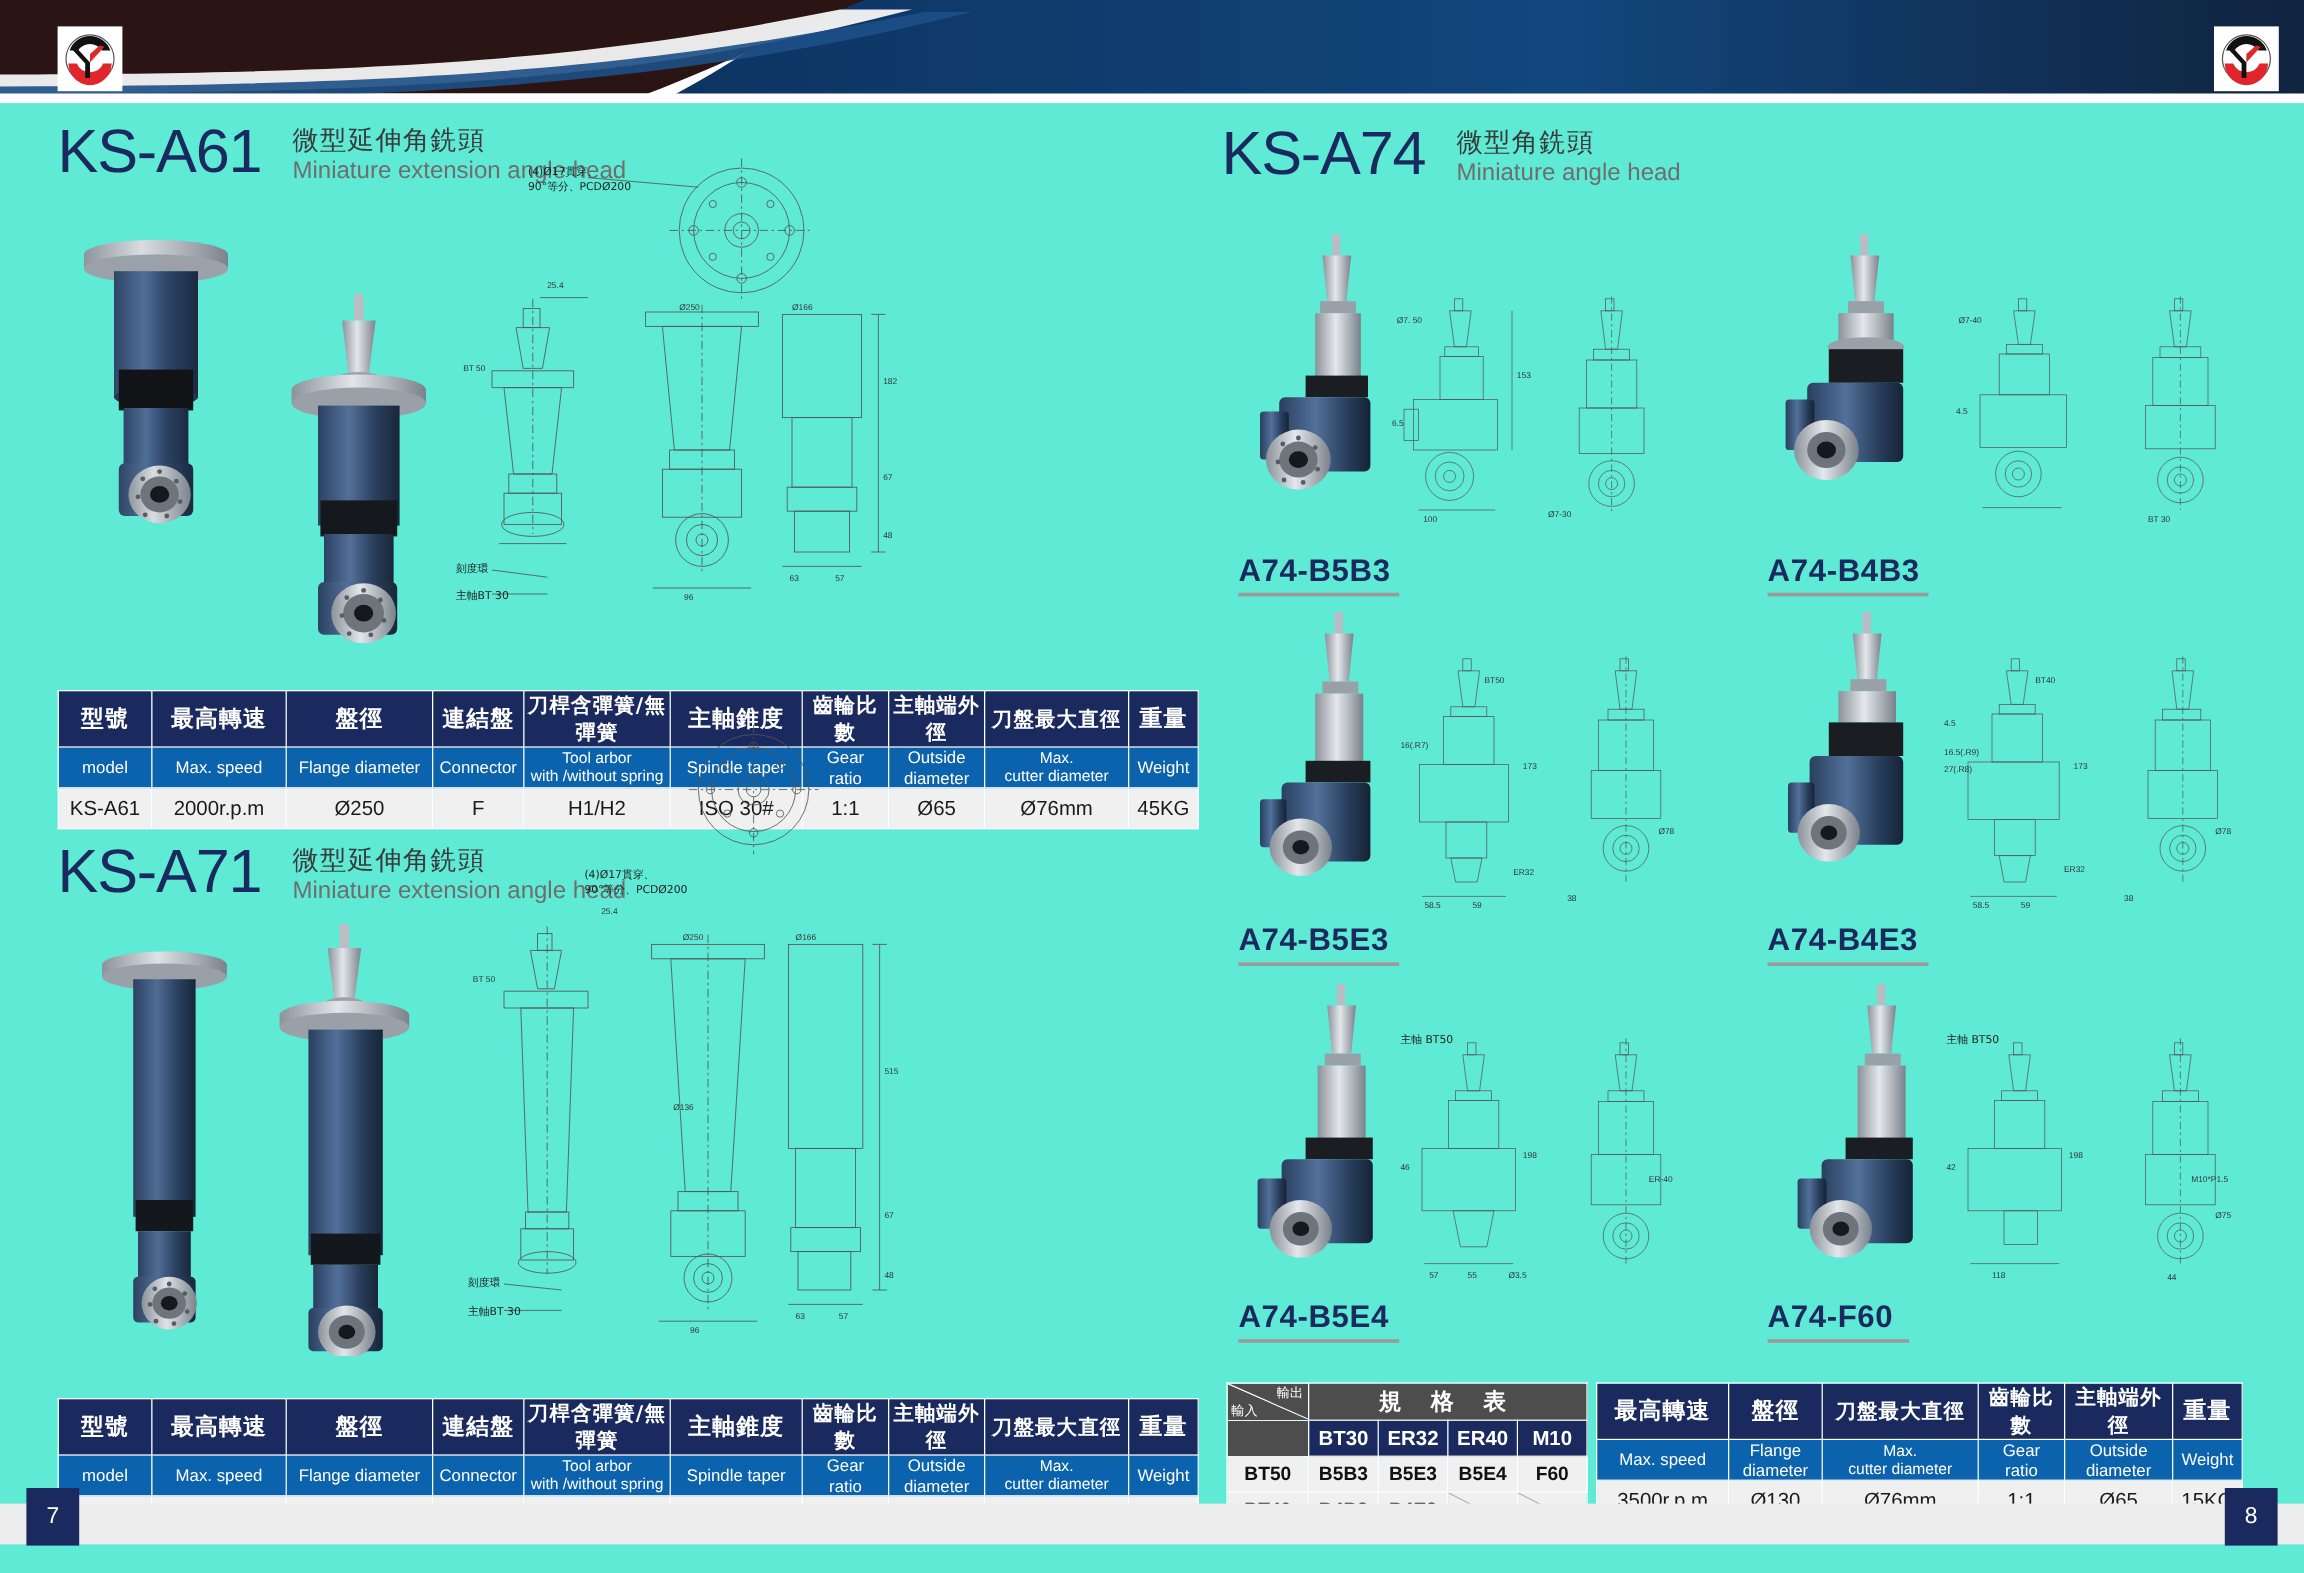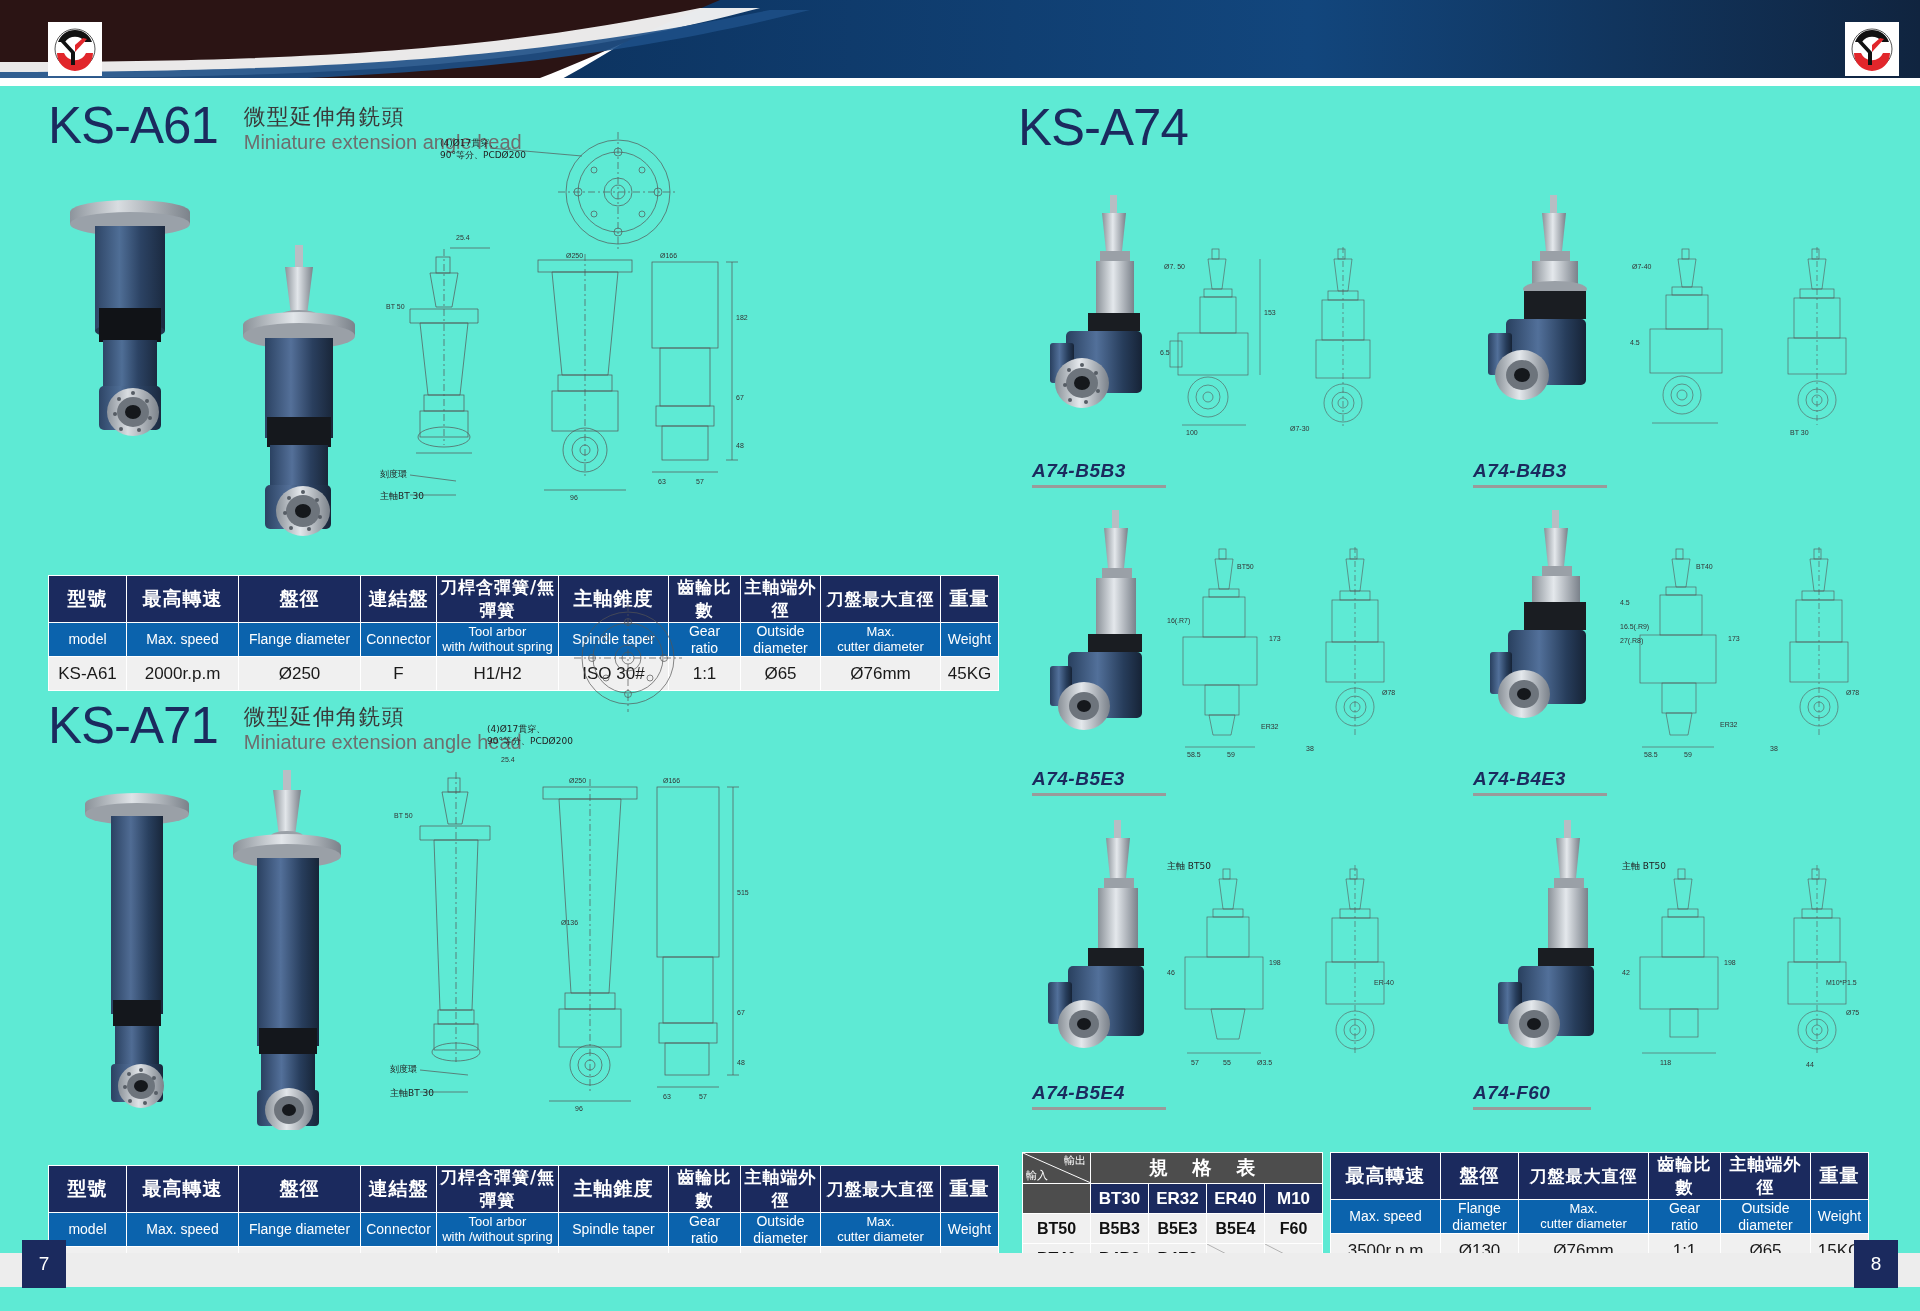--- a/index.html
+++ b/index.html
@@ -26,21 +26,21 @@
   .prod-en { font-size:20px; color:#6e6e6e; line-height:1.3; }
 
   
   table.spec { border-collapse:collapse; position:absolute; table-layout:fixed; }
   table.spec th, table.spec td { border:1px solid #ffffff; text-align:center; vertical-align:middle; }
   table.spec tr.r-cn th { background:#1b2a5e; color:#ffffff; font-size:19px; font-weight:700; height:33px; font-family:"DejaVu Sans", sans-serif; letter-spacing:1px; }
   table.spec tr.r-en th { background:#0b63ad; color:#ffffff; font-size:14px; font-weight:400; height:34px; line-height:1.15; }
   table.spec tr.r-val td { background:#f0f0f0; color:#1a1a1a; font-size:17px; height:34px; border:1px solid #ffffff; }
 
   
-  .model-label { position:absolute; font-size:19px; font-weight:700; color:#1b2a5e; letter-spacing:0.5px; padding-bottom:3px; border-bottom:3px solid #9a9a9a;font-style:italic; }
+  .model-label { position:absolute; font-size:26px; font-weight:700; color:#1b2a5e; letter-spacing:0.5px; padding-bottom:3px; border-bottom:3px solid #9a9a9a; }
 
   
   table.matrix { border-collapse:collapse; position:absolute; table-layout:fixed; }
   table.matrix td, table.matrix th { border:1px solid #ffffff; text-align:center; vertical-align:middle; }
   table.matrix .mt-title { background:#4d4d4d; color:#ffffff; font-size:19px; font-weight:700; height:31px; letter-spacing:9px; font-family:"DejaVu Sans", sans-serif;}
   table.matrix .mt-corner { background:#4d4d4d; color:#ffffff; position:relative; height:30px; }
   table.matrix .mt-head { background:#1b2a5e; color:#ffffff; font-size:17px; font-weight:700; height:30px; }
   table.matrix .mt-rowhead { background:#f0f0f0; color:#111; font-size:16px; font-weight:700; height:30px; }
   table.matrix .mt-cell { background:#f0f0f0; color:#111; font-size:16px; font-weight:700; height:30px; }
   table.matrix .mt-empty { background:#f0f0f0; position:relative; }
@@ -550,20 +550,24 @@
       <td>1:1</td>
       <td>Ø65</td>
       <td>Ø76mm</td>
       <td>55KG</td>
     </tr>
   </tbody>
     </table>
 
   <div class="prod-title" style="left:1018px; top:102px;">
     <span class="prod-code">KS-A74</span>
+    <span class="prod-names">
+      <span class="prod-cn" style="display:block">微型角銑頭</span>
+      <span class="prod-en" style="display:block">Miniature angle head</span>
+    </span>
   </div>
 
   <div class="fig" style="left:1030px; top:195px;">
     <svg width="150" height="240" viewBox="0 0 150 240">
       <defs>
         <linearGradient id="b5" x1="0" y1="0" x2="1" y2="0">
           <stop offset="0%" stop-color="#29405f"></stop>
             <stop offset="40%" stop-color="#52709a"></stop>
           <stop offset="75%" stop-color="#273d5b"></stop>
             <stop offset="100%" stop-color="#162336"></stop>

